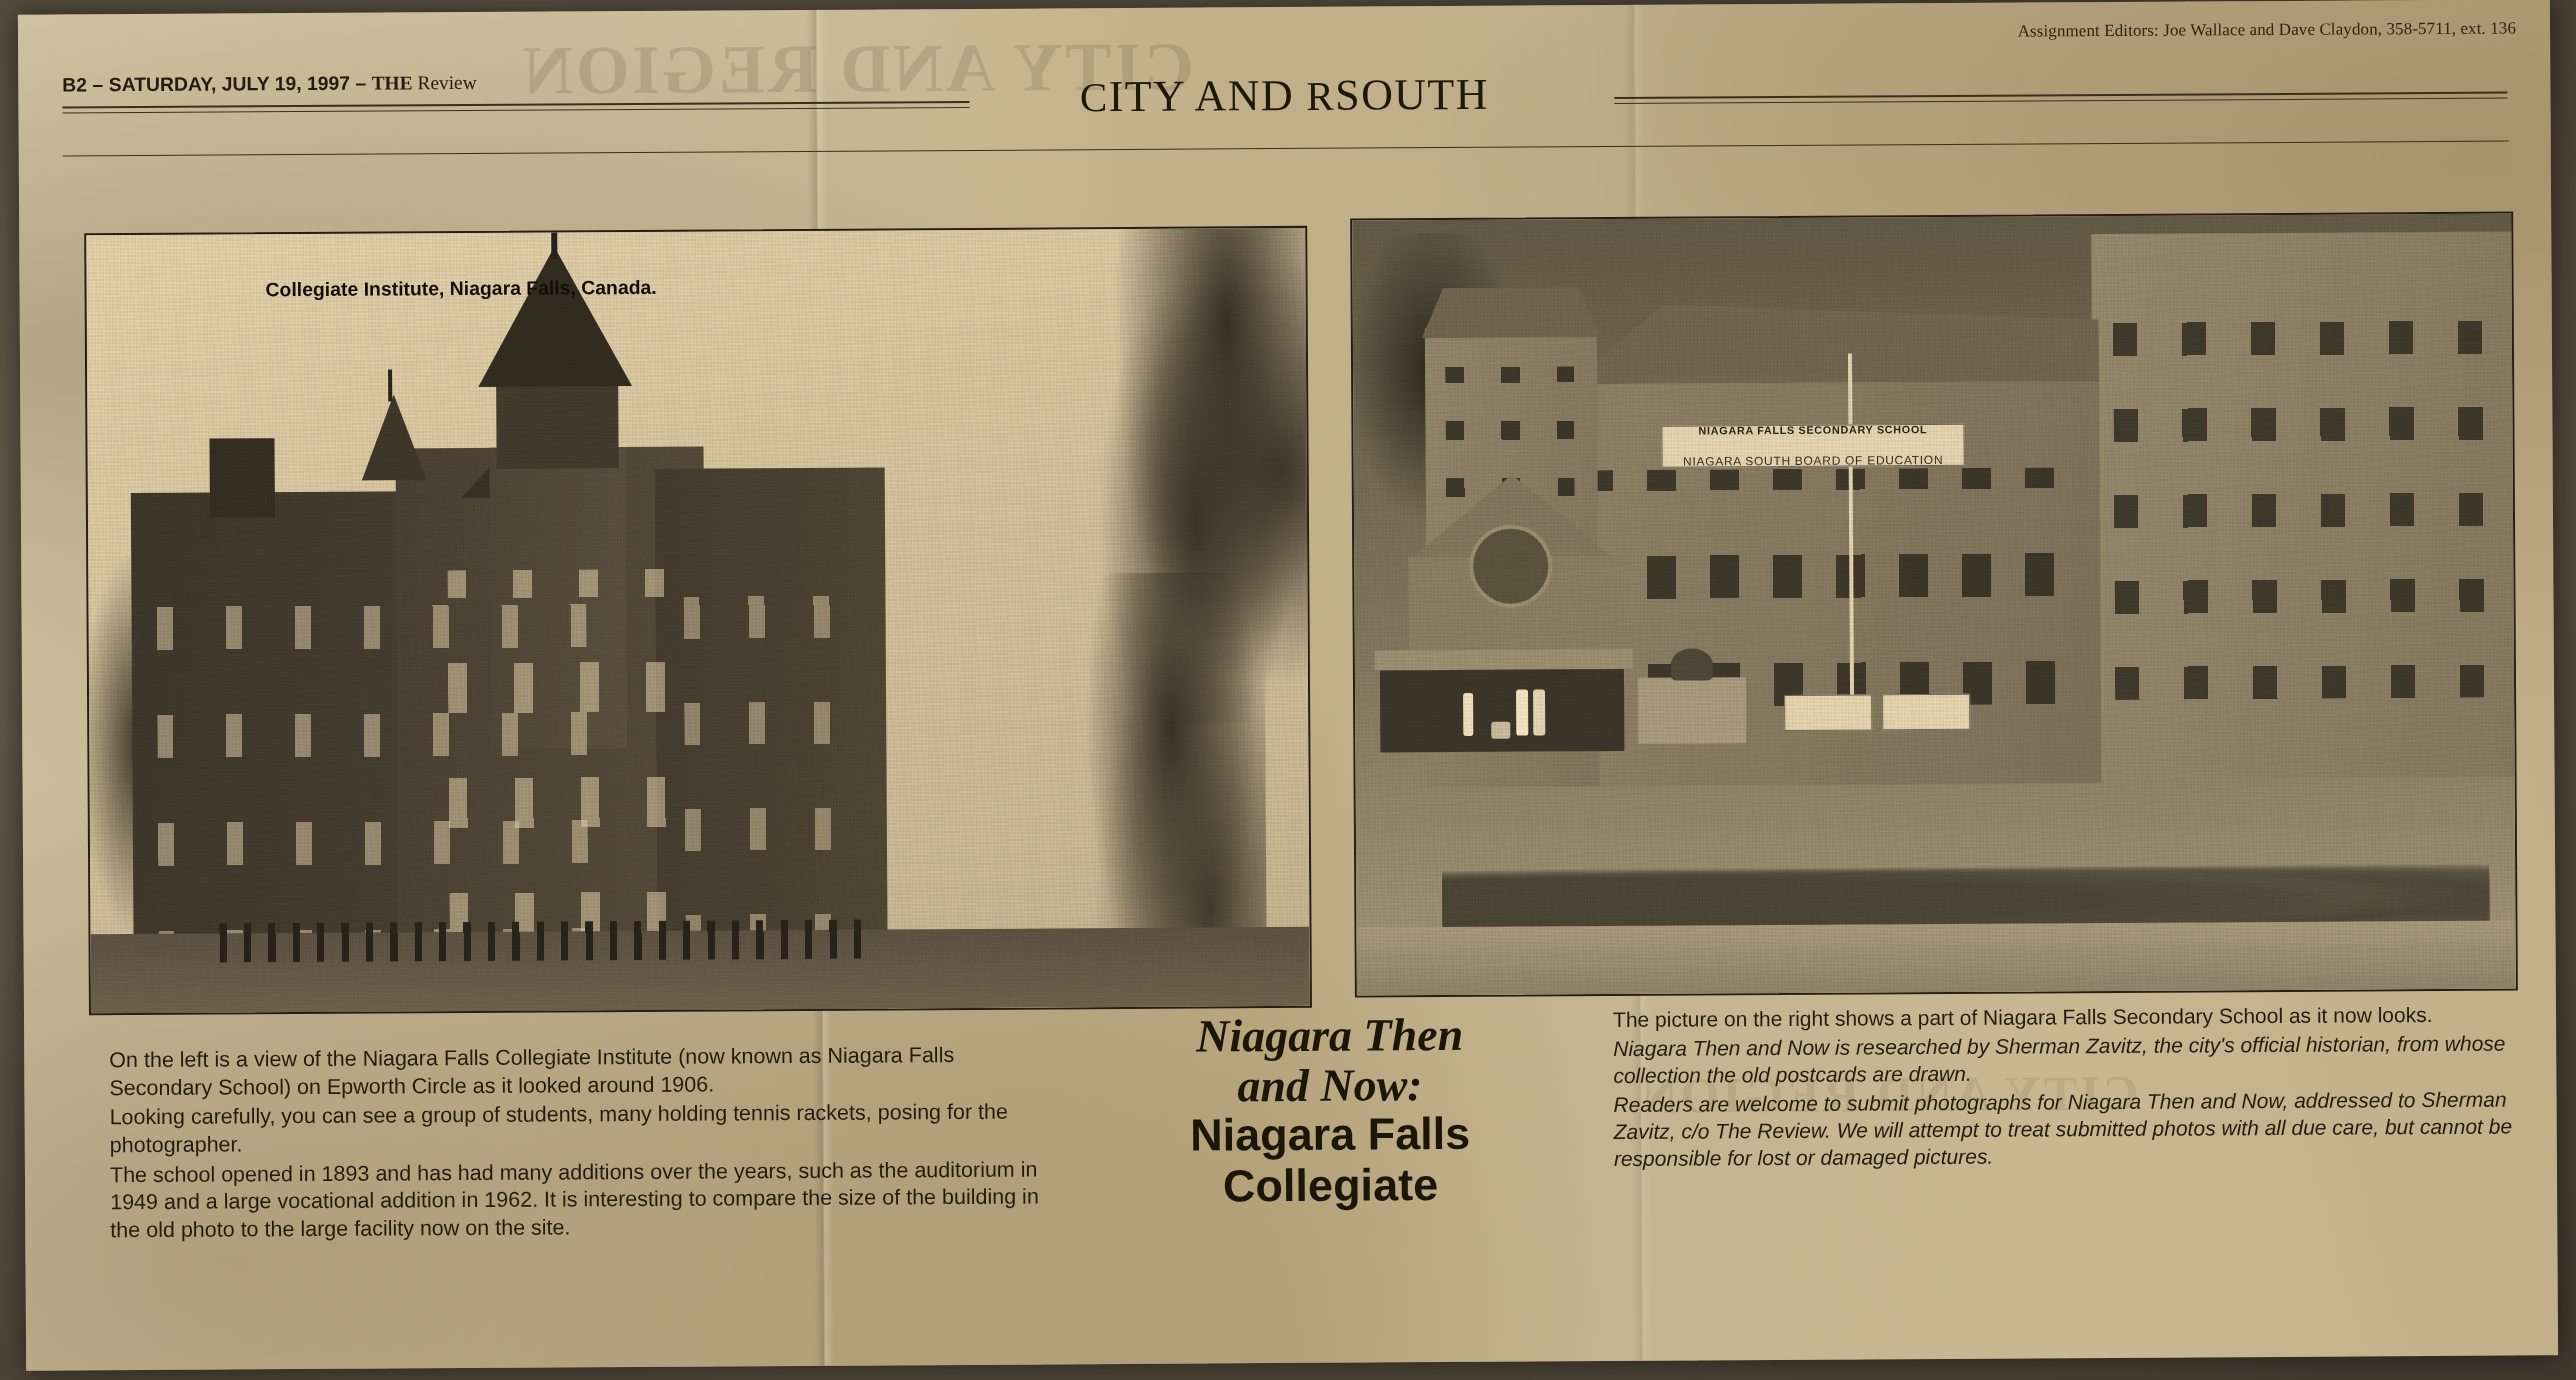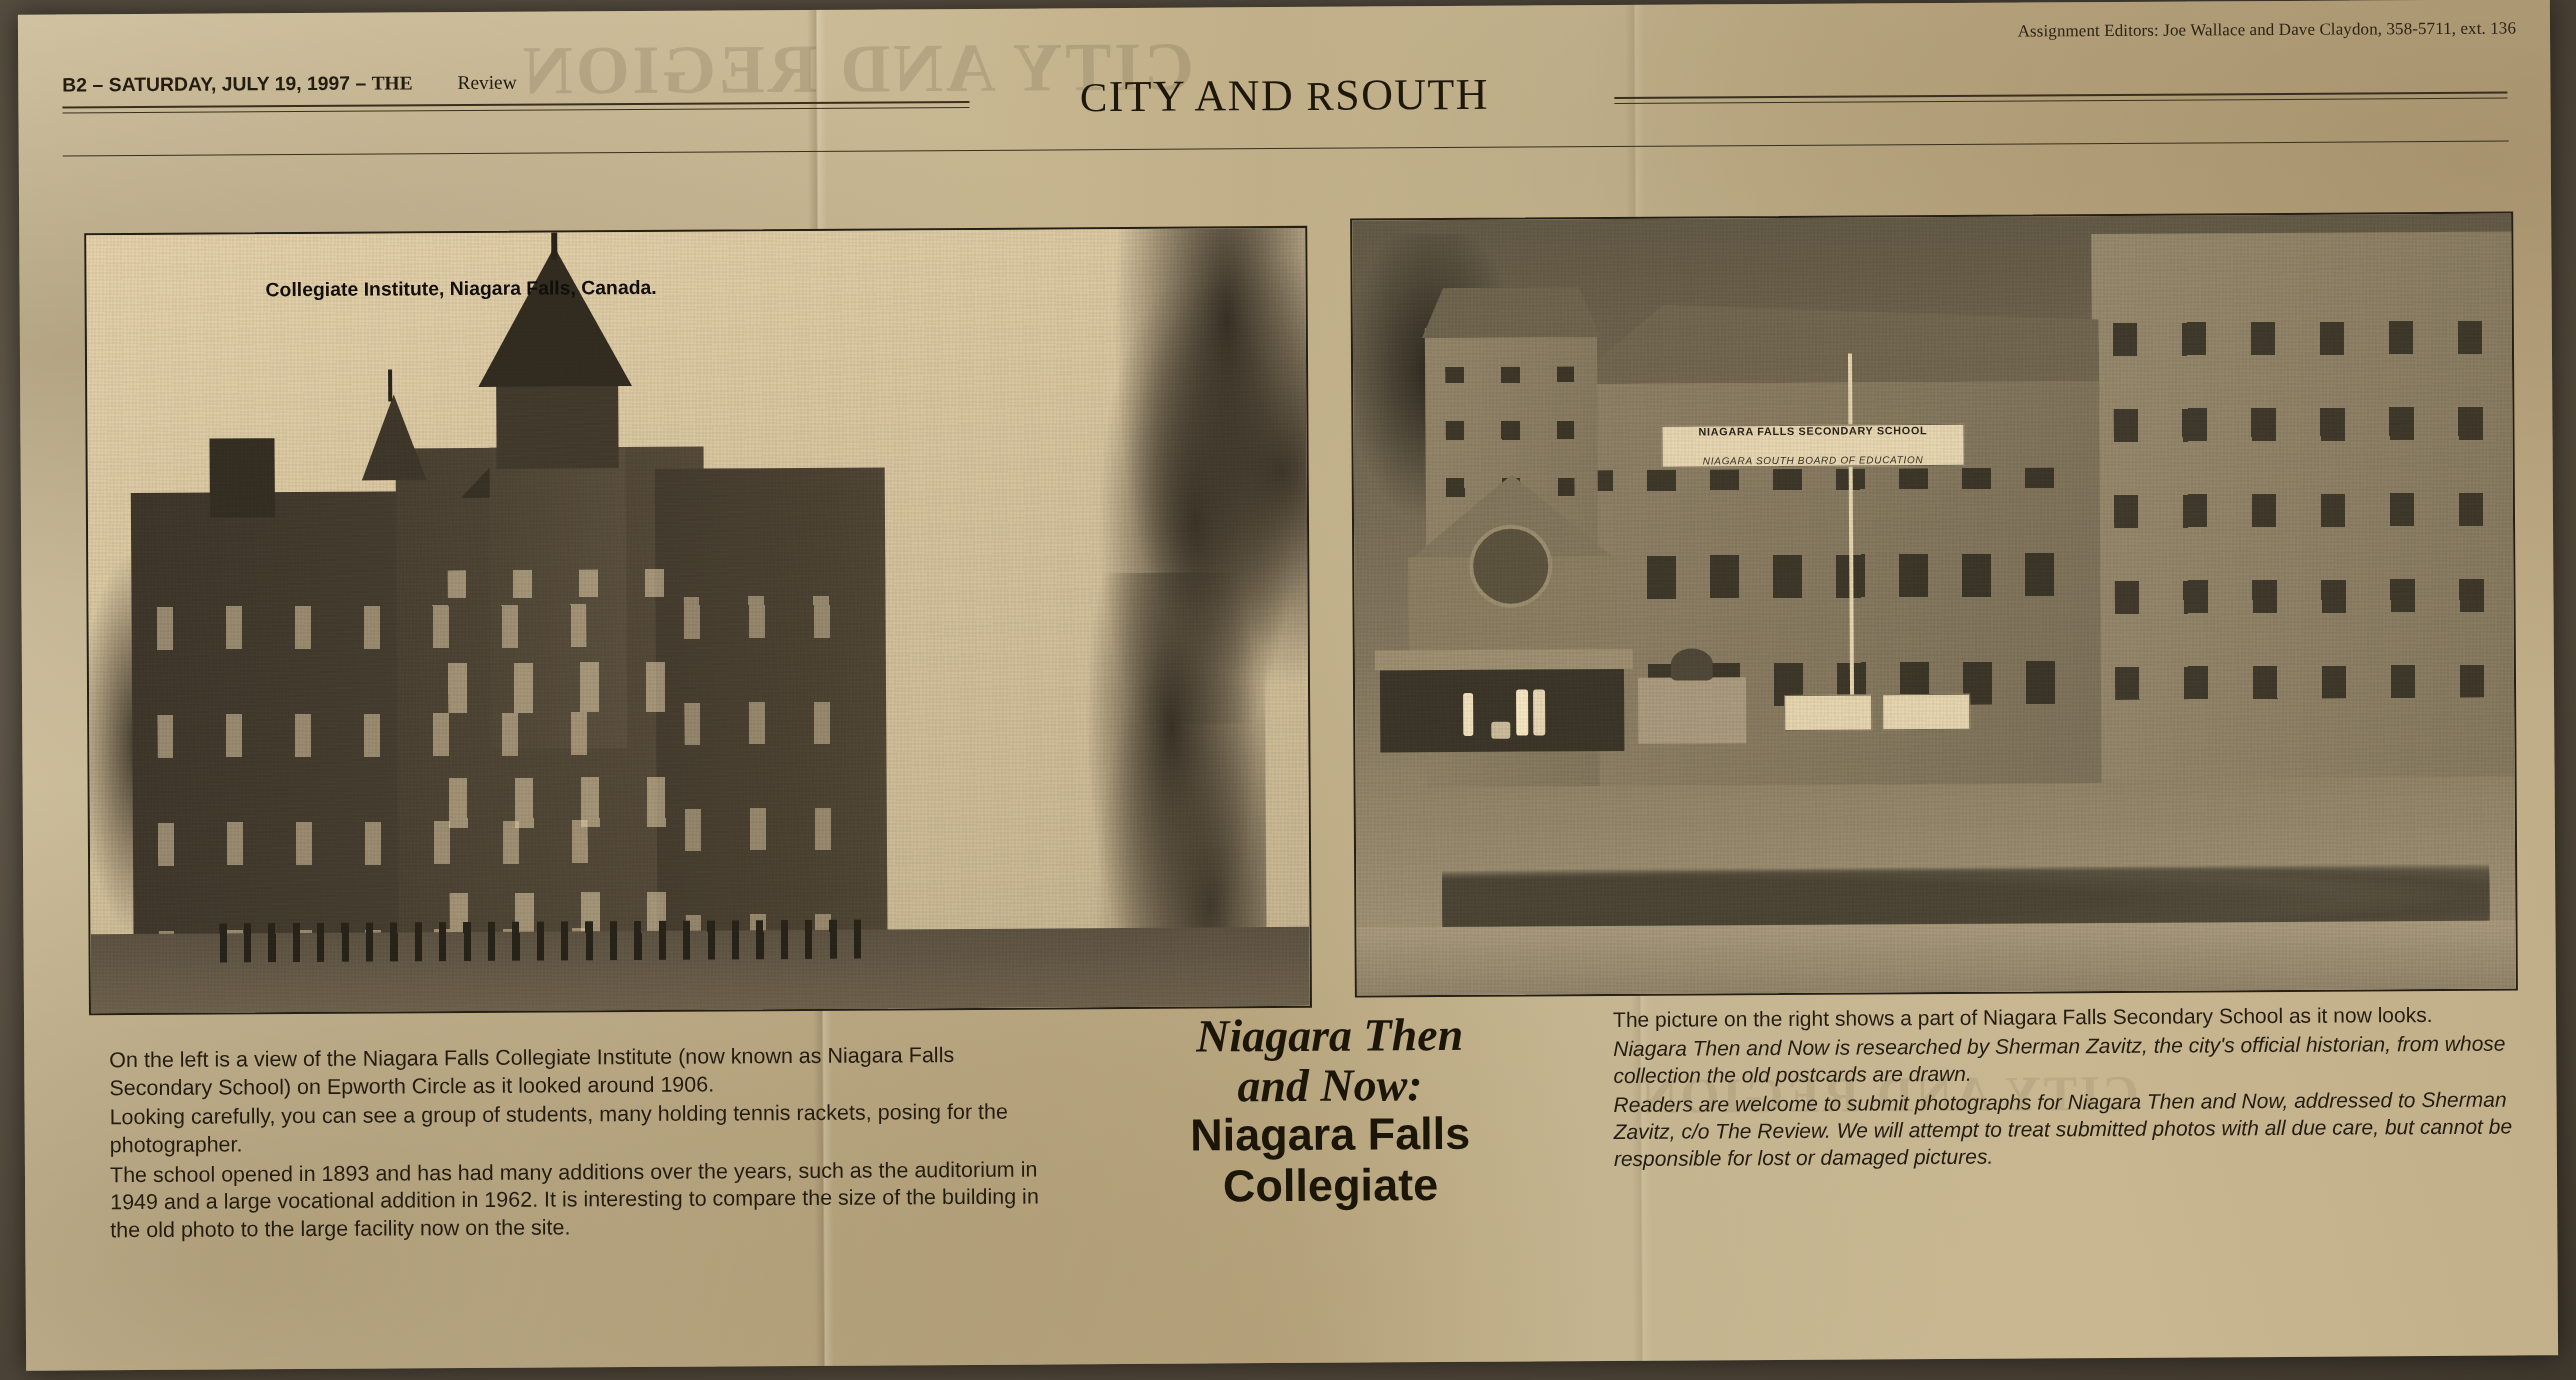--- a/index.html
+++ b/index.html
@@ -91,21 +91,21 @@
     position: absolute;
     left: 44px;
     top: 59px;
     font-family: "Liberation Sans", sans-serif;
     font-size: 19.4px;
     font-weight: 700;
     color: #241c10;
     white-space: nowrap;
   }
   #dateline .review-the { font-family: "Liberation Serif", serif; font-weight: 700; }
-  #dateline .review-word { font-family: "Liberation Serif", serif; font-weight: 400; font-style: normal; margin-left: 40px; }
+  #dateline .review-word { font-family: "Liberation Serif", serif; font-weight: 400; font-style: normal; }
 
   #section-title {
     position: absolute;
     left: 0; right: 0;
     top: 63px;
     text-align: center;
     font-family: "Liberation Serif", serif;
     font-size: 41px;
     letter-spacing: 1.4px;
     color: #1f1809;
@@ -327,21 +327,21 @@
         <div style="position:absolute;left:54px;top:337px;width:208px;height:129px;background:#837956;"></div>
         <div style="position:absolute;left:115px;top:305px;width:75px;height:75px;border-radius:50%;background:#5a5239;border:4.3px solid #918669;"></div>
         <div style="position:absolute;left:20px;top:430px;width:258px;height:20px;background:#938869;"></div>
         <div style="position:absolute;left:25px;top:450px;width:244px;height:82px;background:#3c3728;"></div>
 
         <div style="position:absolute;left:495px;top:136px;width:4.3px;height:373px;background:#cfc6aa;"></div>
 
         <div style="position:absolute;left:308px;top:207px;width:301px;height:40px;background:#cfc7ac;border:1.4px solid #6a6148;
              display:flex;flex-direction:column;align-items:center;justify-content:center;line-height:1;">
           <span style="font-size:10.8px;font-weight:700;color:#2b2619;letter-spacing:0.7px;">NIAGARA FALLS SECONDARY SCHOOL</span>
-          <span style="font-size:10px;color:#3a3324;letter-spacing:0.7px;margin-top:19px;font-style:italic;">NIAGARA SOUTH BOARD OF EDUCATION</span>
+          <span style="font-size:12px;color:#3a3324;letter-spacing:0.7px;margin-top:19px;">NIAGARA SOUTH BOARD OF EDUCATION</span>
         </div>
 
         <div style="position:absolute;left:108px;top:473px;width:10px;height:43px;background:#d8d1bc;border-radius:2.9px;"></div>
         <div style="position:absolute;left:161px;top:470px;width:11.5px;height:46px;background:#ded7c2;border-radius:2.9px;"></div>
         <div style="position:absolute;left:178px;top:470px;width:11.5px;height:46px;background:#cfc8b2;border-radius:2.9px;"></div>
         <div style="position:absolute;left:136px;top:502px;width:18.7px;height:17px;background:#b8b098;border-radius:2.9px;"></div>
 
         <div style="position:absolute;left:283px;top:459px;width:108px;height:66px;background:#9d927a;"></div>
         <div style="position:absolute;left:316px;top:430px;width:42px;height:32px;background:#4e4736;border-radius:50% 50% 14% 14%;"></div>
 

